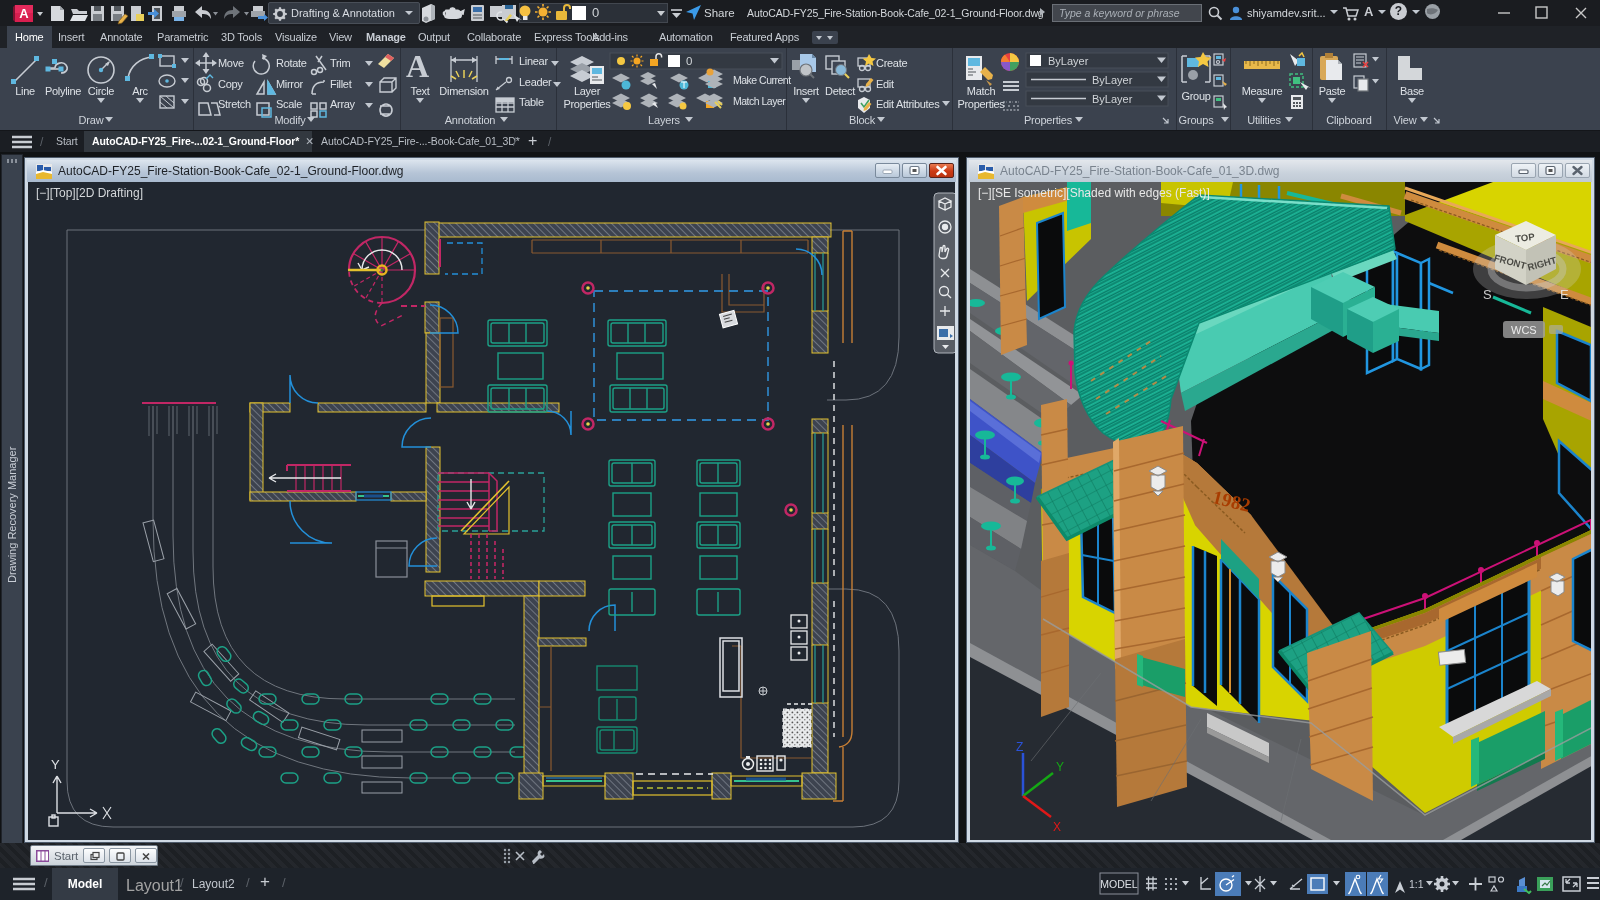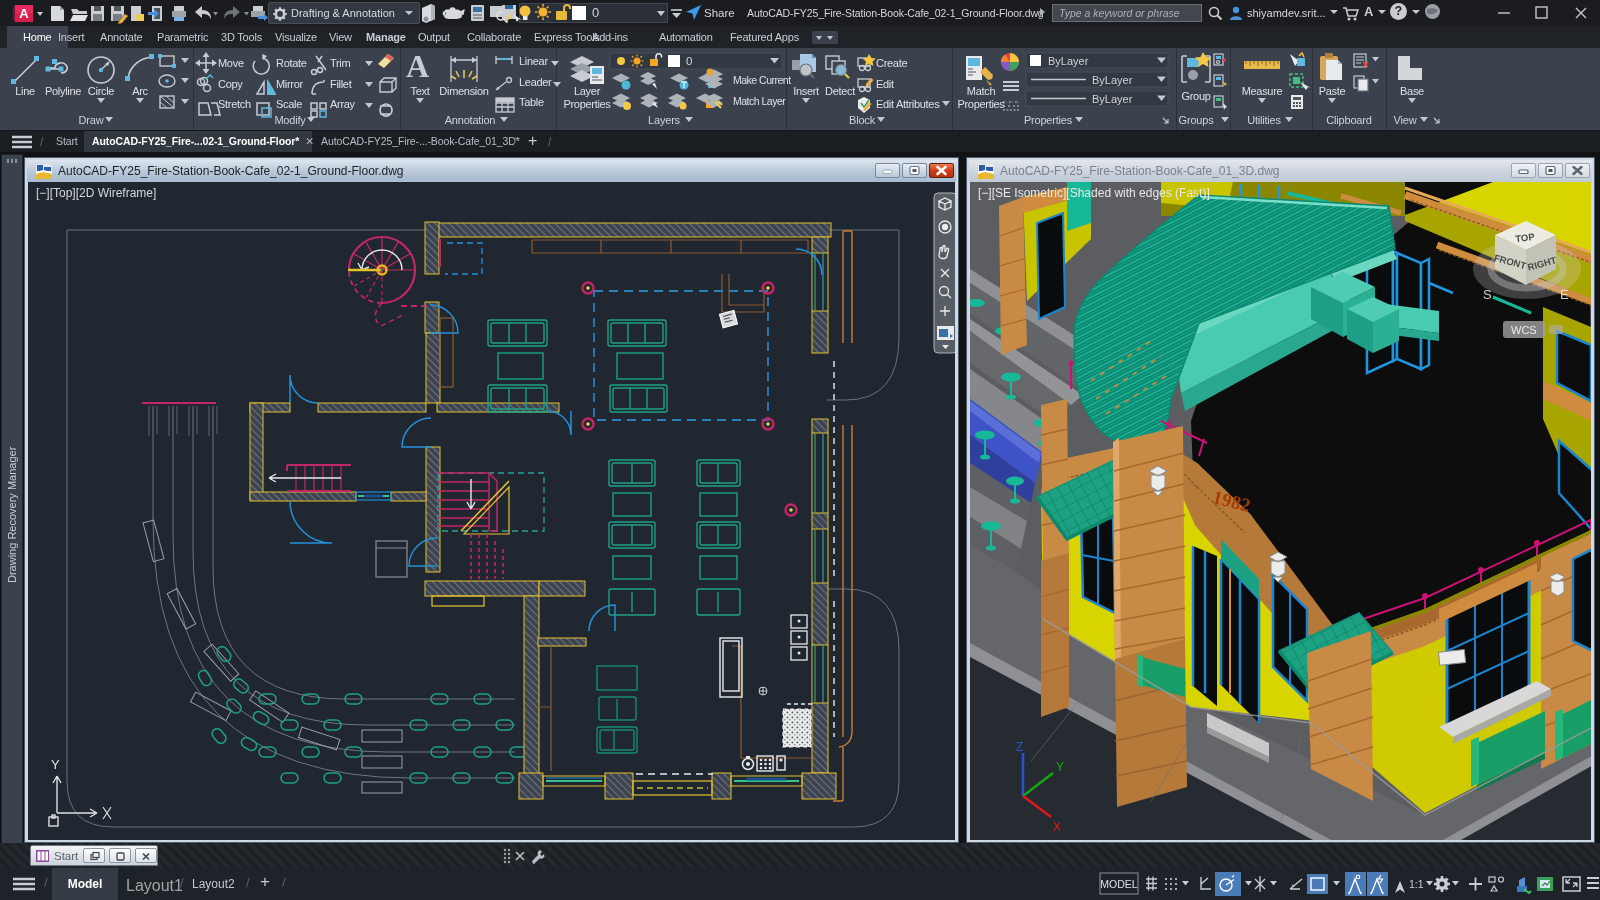--- a/index.html
+++ b/index.html
@@ -6,21 +6,21 @@
   html,body { width:1600px; height:900px; overflow:hidden; background:#101214; font-family:"Liberation Sans", sans-serif; }
   #app { position:relative; width:1600px; height:900px; }
   .abs { position:absolute; }
 
   
   #titlebar { left:0; top:0; width:1600px; height:26px; background:#1a1c20; }
 
   
   #ribbontabs { left:0; top:26px; width:1600px; height:22px; background:#1f2227; }
   .rtab { position:absolute; top:0; height:22px; line-height:22px; color:#c8cdd4; font-size:11px; letter-spacing:-0.2px; }
-  .rtab.active { background:#3b424e; color:#fff; padding:0 16px; }
+  .rtab.active { background:#3b424e; color:#fff; padding:0 8px; }
 
   
   #ribbon { left:0; top:48px; width:1600px; height:83px; background:#3b424e; border-bottom:1px solid #14161a; }
 
   
   #filetabs { left:0; top:131px; width:1600px; height:21px; background:#1b1e23; }
   .ftab { position:absolute; top:0; height:21px; line-height:21px; font-size:10.5px; letter-spacing:-0.1px; color:#b9bec5; padding:0 8px; }
   .ftab.active { background:#32383f; color:#fff; font-weight:bold; }
   .fslash { position:absolute; top:4px; height:13px; width:7px; color:#5b6168; font-size:12px; }
 
@@ -567,21 +567,21 @@
             </svg></span>
         <span class="wbtn" style="right:29px;background:linear-gradient(#e6edf4,#b9c8d9);border:1px solid #7a8a9c;"><svg width="23" height="13">
               <rect x="7" y="2.5" width="9" height="8" rx="1.5" fill="#fff" stroke="#6e7a88" stroke-width="1.2"></rect>
               <rect x="9.5" y="5" width="4" height="3" fill="#555"></rect>
             </svg></span>
         <span class="wbtn" style="right:2px;background:linear-gradient(#e87a50,#cc3a14 55%,#b83310);border:1px solid #58221a;"><svg width="23" height="13">
               <path d="M7.5 3 l8 7 M15.5 3 l-8 7" stroke="#fff" stroke-width="2.6" stroke-linecap="round"></path>
             </svg></span>
       </div>
       <div id="canvas2d">
-        <div class="vplabel">[−][Top][2D Wireframe]</div>
+        <div class="vplabel">[−][Top][2D Drafting]</div>
         <svg width="927" height="658" viewBox="27 181 927 658">
           <defs>
             <pattern id="wh" width="5" height="5" patternUnits="userSpaceOnUse" patternTransform="rotate(45)">
               <rect width="5" height="5" fill="#3d434f"></rect>
                 <path d="M0 0 H5" stroke="#989ea8" stroke-width="1.1"></path>
             </pattern>
             <pattern id="wh2" width="4" height="4" patternUnits="userSpaceOnUse" patternTransform="rotate(-45)">
               <rect width="4" height="4" fill="#212730"></rect>
                 <path d="M0 0 H4" stroke="#b3b8bf" stroke-width="0.9"></path>
             </pattern>

